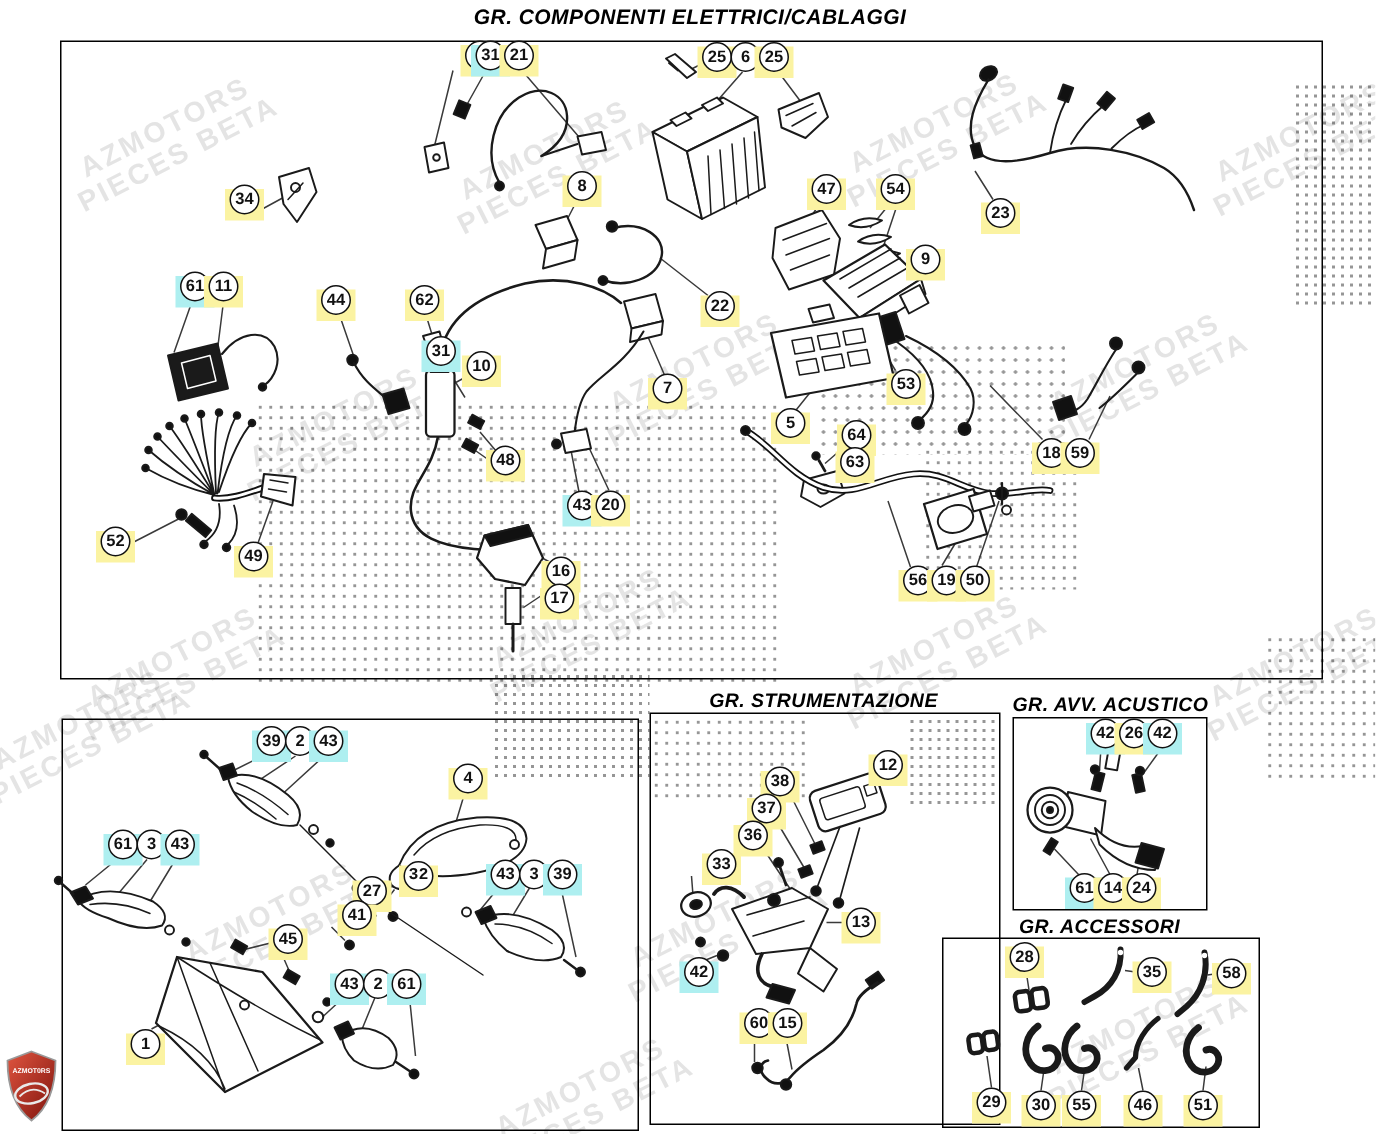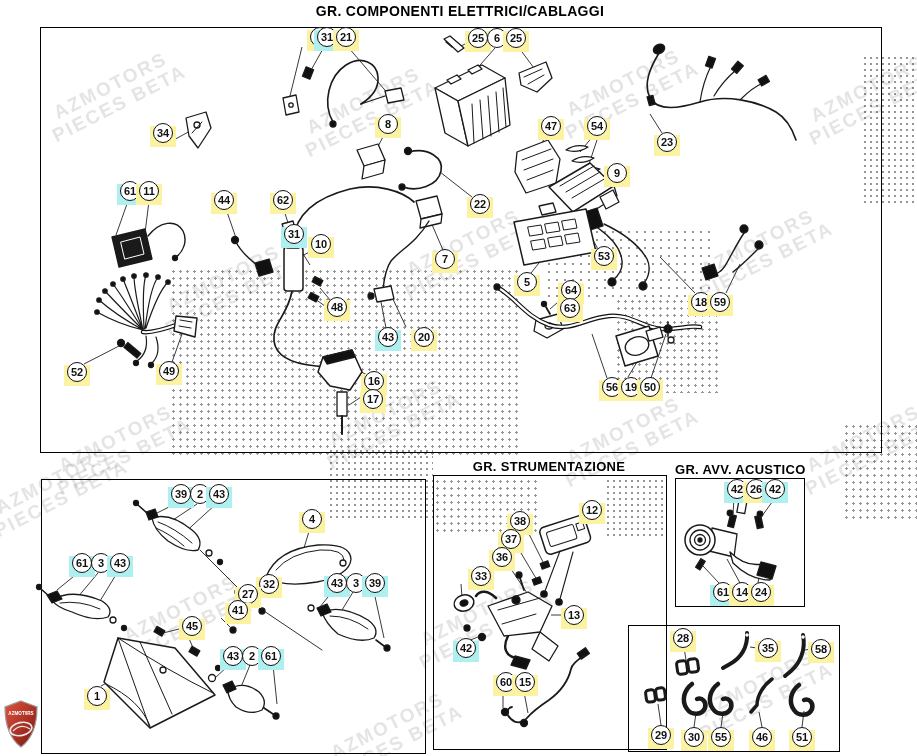--- a/index.html
+++ b/index.html
@@ -6,21 +6,21 @@
   #stage{position:relative;width:917px;height:756px;background:#fff;overflow:hidden;
          font-family:"Liberation Sans",sans-serif;}
   .wm{position:absolute;z-index:1;transform:translate(-50%,-50%) rotate(-27deg);
       color:rgba(50,50,50,.13);font-weight:bold;font-size:19px;letter-spacing:2px;
       line-height:1.06;text-align:center;white-space:nowrap;pointer-events:none;}
   .dots{position:absolute;z-index:1;
         background-image:radial-gradient(circle,rgba(45,45,45,.5) 1px,transparent 1.25px);
         background-size:7px 7px;pointer-events:none;}
   .pborder{position:absolute;border:1.6px solid #000;z-index:2;background:transparent;}
   .ptitle{position:absolute;z-index:4;font-weight:bold;font-size:13px;color:#000;
-          text-align:center;white-space:nowrap;letter-spacing:.3px;}
+          text-align:center;white-space:nowrap;letter-spacing:.3px;font-style:italic;}
   .ptitle.main{font-size:14px;}
   #art{position:absolute;left:0;top:0;z-index:3;pointer-events:none;}
   .callout{position:absolute;width:20px;height:20px;z-index:5;cursor:pointer;}
   .callout .hlbox{position:absolute;left:-3px;top:3px;width:26px;height:21px;display:block;}
   .callout .circ{position:absolute;left:0;top:0;width:20px;height:20px;border:1.4px solid #111;
                  border-radius:50%;background:#fff;box-sizing:border-box;display:flex;
                  align-items:center;justify-content:center;font-weight:bold;font-size:11px;
                  color:#111;line-height:1;}
   #logo{position:absolute;left:3px;top:700px;z-index:5;}
 </style>
@@ -40,20 +40,21 @@
 
   <div class="pborder" style="left:40px;top:27px;width:840px;height:424px;"></div>
   <div class="pborder" style="left:41px;top:479px;width:383px;height:273px;"></div>
   <div class="pborder" style="left:433px;top:475px;width:232px;height:273px;"></div>
   <div class="pborder" style="left:675px;top:478px;width:128px;height:127px;"></div>
   <div class="pborder" style="left:628px;top:625px;width:210px;height:125px;"></div>
 
   <div class="ptitle main" style="left:40px;top:3px;width:840px;">GR. COMPONENTI ELETTRICI/CABLAGGI</div>
   <div class="ptitle" style="left:433px;top:459px;width:232px;">GR. STRUMENTAZIONE</div>
   <div class="ptitle" style="left:675px;top:462px;width:128px;">GR. AVV. ACUSTICO</div>
+  <div class="ptitle" style="left:628px;top:610px;width:210px;">GR. ACCESSORI</div>
 
   <svg id="art" width="917" height="756" viewBox="0 0 917 756">
 
     <g stroke="#3a3a3a" stroke-width="1" fill="none">
       <path d="M302,47 289,100 M324,47 310,72 M348,47 390,96 M469,42 461,46 M495,48 474,72 M519,48 534,68
                M170,142 192,130 M385,133 371,160 M547,135 537,150 M593,136 580,152 M598,137 588,167
                M128,201 116,235 M149,201 145,233 M226,209 236,238 M284,210 288,223 M297,244 310,265
                M313,250 302,256 M331,301 320,288 M332,311 315,299 M472,197 440,172 M443,250 430,220
                M610,180 601,192 M597,247 588,232 M531,273 543,258 M565,296 550,309 M563,313 553,323
                M695,293 660,257 M726,293 740,264 M386,328 381,302 M406,327 392,297 M84,364 119,346
@@ -431,25 +432,25 @@
       <span class="circ">18</span>
     </div>
     <div class="callout" style="left: 710px; top: 292px;">
       <span class="hlbox" style="background: rgb(251, 243, 162);"></span>
       <span class="circ">59</span>
     </div>
     <div class="callout" style="left: 378px; top: 327px;">
       <span class="hlbox" style="background: rgb(174, 239, 240);"></span>
       <span class="circ">43</span>
     </div>
-    <div class="callout" style="left: 414px; top: 327px;">
+    <div class="callout" style="left: 397px; top: 327px;">
       <span class="hlbox" style="background: rgb(251, 243, 162);"></span>
       <span class="circ">20</span>
     </div>
-    <div class="callout" style="left: 67px; top: 362px; text-align: right;">
+    <div class="callout" style="left: 67px; top: 351px; text-align: right;">
       <span class="hlbox" style="background: rgb(251, 243, 162);"></span>
       <span class="circ">52</span>
     </div>
     <div class="callout" style="left: 159px; top: 361px;">
       <span class="hlbox" style="background: rgb(251, 243, 162);"></span>
       <span class="circ">49</span>
     </div>
     <div class="callout" style="left: 364px; top: 371px;">
       <span class="hlbox" style="background: rgb(251, 243, 162);"></span>
       <span class="circ">16</span>
@@ -500,21 +501,21 @@
       <span class="hlbox" style="background: rgb(174, 239, 240);"></span>
       <span class="circ">43</span>
     </div>
     <div class="callout" style="left: 346px; top: 573px;">
       <span class="circ">3</span>
     </div>
     <div class="callout" style="left: 365px; top: 573px;">
       <span class="hlbox" style="background: rgb(174, 239, 240);"></span>
       <span class="circ">39</span>
     </div>
-    <div class="callout" style="left: 259px; top: 574px;">
+    <div class="callout" style="left: 269px; top: 574px; font-family: Liberation Mono, monospace;">
       <span class="hlbox" style="background: rgb(251, 243, 162);"></span>
       <span class="circ">32</span>
     </div>
     <div class="callout" style="left: 238px; top: 584px;">
       <span class="hlbox" style="background: rgb(251, 243, 162);"></span>
       <span class="circ">27</span>
     </div>
     <div class="callout" style="left: 228px; top: 600px;">
       <span class="hlbox" style="background: rgb(251, 243, 162);"></span>
       <span class="circ">41</span>

